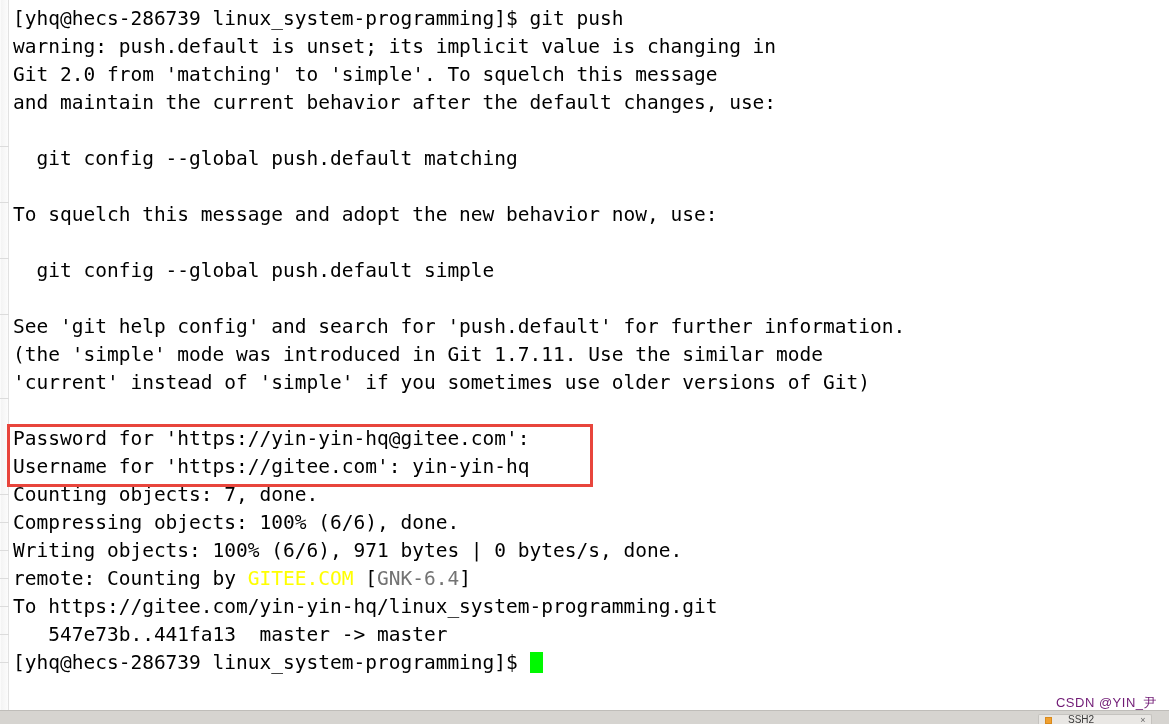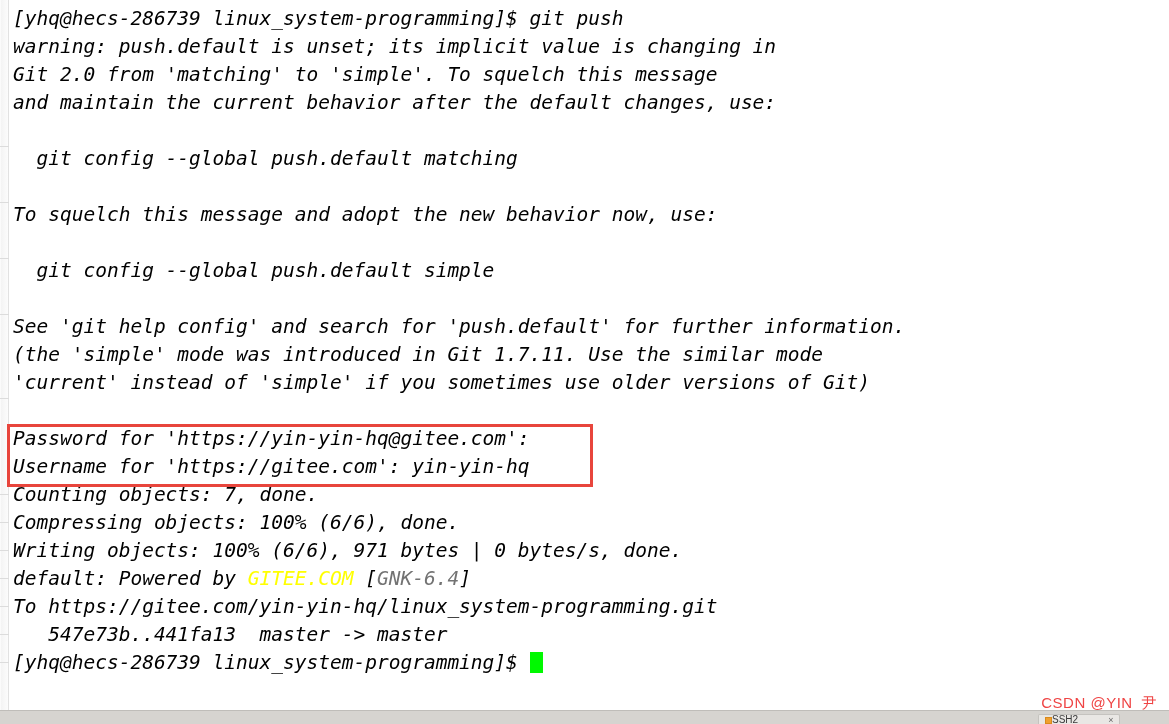--- a/index.html
+++ b/index.html
@@ -16,21 +16,20 @@
   }
 
   
   #terminal {
     position: absolute;
     left: 0; top: 0;
     width: 1169px;
     height: 710px;
     background: #ffffff;
     overflow: hidden;
-    font-style: italic;
   }
 
   
   #gutter {
     position: absolute;
     left: 0; top: 0;
     width: 9px;
     height: 710px;
     background: #fbfbfb;
     border-right: 1px solid #e2e2e2;
@@ -91,22 +90,22 @@
     box-sizing: border-box;
     pointer-events: none;
   }
 
   
   #watermark {
     position: absolute;
     right: 12px;
     top: 694px;
     font-family: "Liberation Sans", sans-serif;
-    font-size: 15px;
-    color: #ef4444;
+    font-size: 13px;
+    color: #701a75;
     letter-spacing: 0.5px;
     white-space: nowrap;
   }
 
   
   #bottom-bar {
     position: absolute;
     left: 0;
     top: 710px;
     width: 1169px;
@@ -116,21 +115,21 @@
     box-sizing: border-box;
     overflow: hidden;
   }
   #bottom-tab {
     position: absolute;
     left: 1038px;
     top: 3px;
     height: 11px;
     display: flex;
     align-items: center;
-    gap: 0;
+    gap: 16px;
     background: #e9e7e4;
     border: 1px solid #c5c3bf;
     border-bottom: none;
     border-radius: 2px 2px 0 0;
     padding: 0 6px;
     box-sizing: border-box;
   }
   #bottom-tab .tab-icon {
     width: 7px;
     height: 7px;
@@ -192,21 +191,21 @@
     <div class="line">See 'git help config' and search for 'push.default' for further information.</div>
     <div class="line">(the 'simple' mode was introduced in Git 1.7.11. Use the similar mode</div>
     <div class="line">'current' instead of 'simple' if you sometimes use older versions of Git)</div>
     <div class="line blank"></div>
     <div class="line">Password for 'https://yin-yin-hq@gitee.com':</div>
     <div class="line">Username for 'https://gitee.com': yin-yin-hq</div>
     <div class="line">Counting objects: 7, done.</div>
     <div class="line">Compressing objects: 100% (6/6), done.</div>
     <div class="line">Writing objects: 100% (6/6), 971 bytes | 0 bytes/s, done.</div>
 
-    <div class="line"><span>default: Powered by </span><span class="fg-yellow">GITEE.COM</span><span> [</span><span class="fg-magenta">GNK-6.4</span><span>]</span></div>
+    <div class="line"><span>remote: Counting by </span><span class="fg-yellow">GITEE.COM</span><span> [</span><span class="fg-magenta">GNK-6.4</span><span>]</span></div>
 
     <div class="line">To https://gitee.com/yin-yin-hq/linux_system-programming.git</div>
     <div class="line">   547e73b..441fa13  master -&gt; master</div>
 
     <div class="line"><span>[yhq@hecs-286739 linux_system-programming]$ </span><span class="cursor-block"></span></div>
 
   </div>
 
   <div id="red-box"></div>
 

